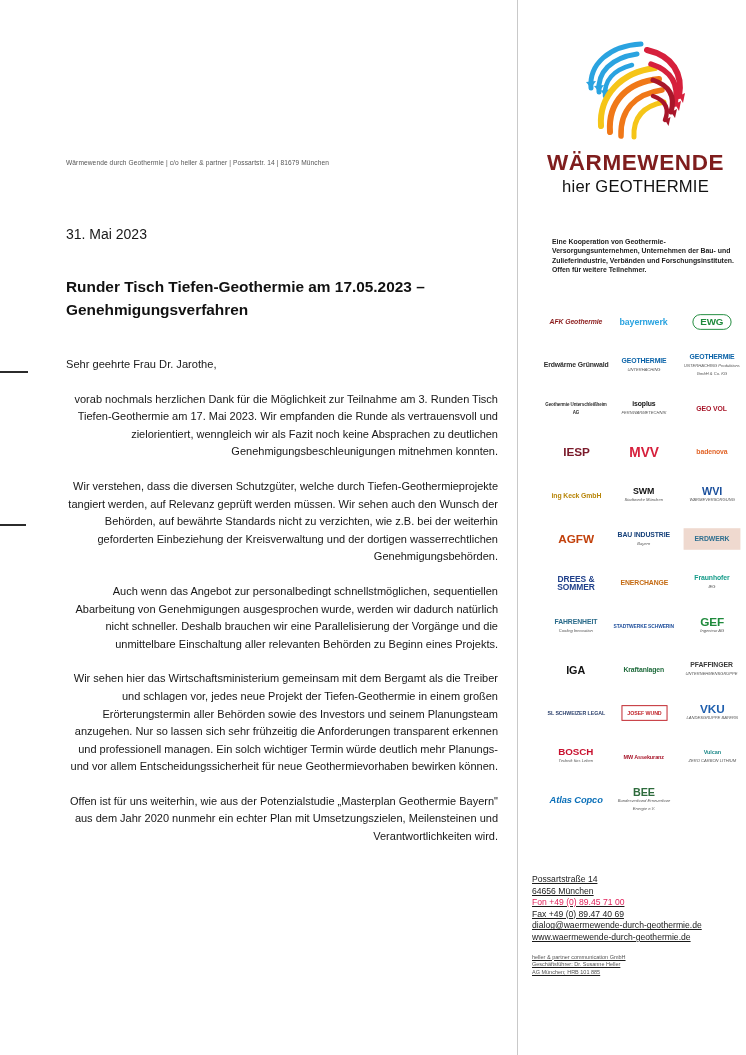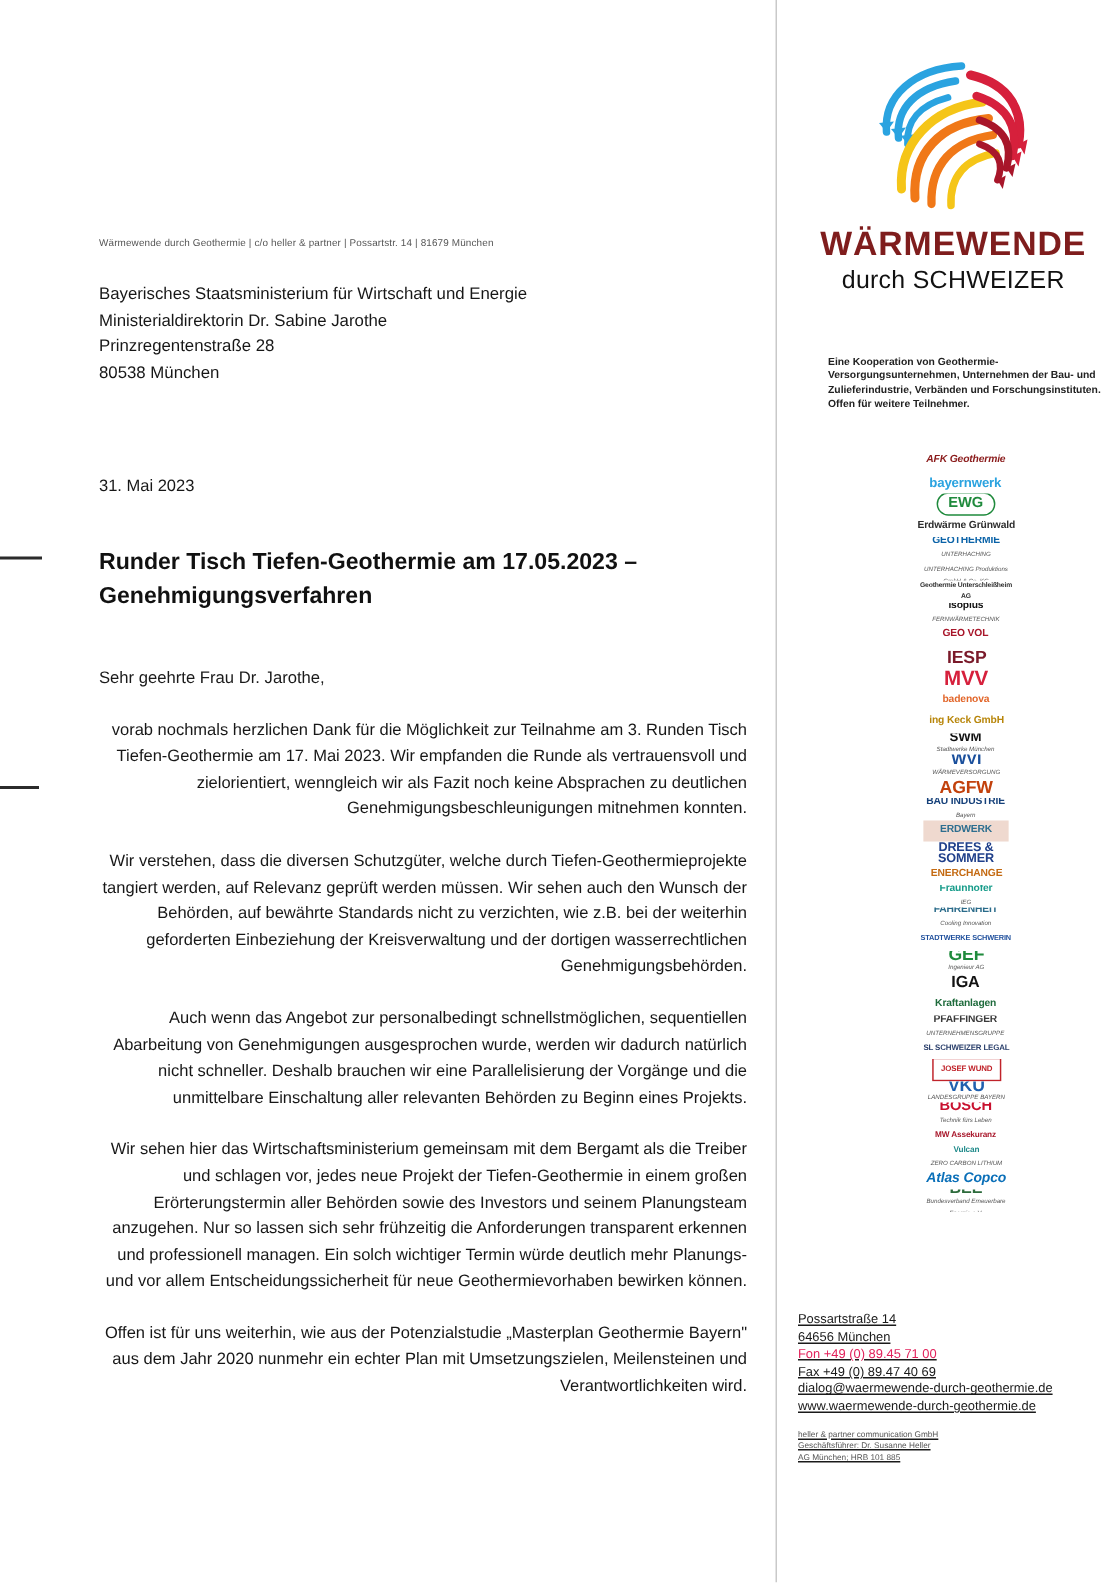--- a/index.html
+++ b/index.html
@@ -27,21 +27,21 @@
     margin-top: 159px;
     font-size: 6.6px;
     color: #555;
     letter-spacing: .1px;
     white-space: nowrap;
   }
 
   .recipient { margin-top: 22px; font-size: 11.2px; line-height: 17.5px; color:#171717; }
   .recipient div { white-space: nowrap; }
 
-  .date { margin-top: 60px; font-size: 11px; color:#171717; }
+  .date { margin-top: 60px; font-size: 14px; color:#171717; }
 
   .subject {
     margin-top: 33px;
     font-size: 15.4px;
     font-weight: bold;
     line-height: 23px;
     color: #111;
     max-width: 400px;
   }
 
@@ -72,21 +72,21 @@
     margin-top: 1px;
   }
 
   .coop {
     position: absolute; left: 34px; top: 237px; width: 190px;
     font-size: 6.9px; font-weight: bold; line-height: 9.4px; color: #222;
   }
 
   
   .grid { position: absolute; left: 24px; top: 300px; width: 204px; }
-  .grow { display: flex; align-items: center; justify-content: flex-start; height: 43.5px; flex-direction: column; }
+  .grow { display: flex; align-items: center; justify-content: flex-start; height: 43.5px; }
   .gcell {
     width: 68px; height: 40px;
     display: flex; align-items: center; justify-content: center;
     overflow: hidden;
   }
   .gcell span {
     font-size: 7px; line-height: 8px; text-align: center;
     font-weight: bold; letter-spacing: -.1px;
     transform: scale(.98);
   }
@@ -139,26 +139,20 @@
 <div class="page">
 
   <div class="fold one"></div>
   <div class="fold two"></div>
   <div class="divider"></div>
 
   <div class="letter">
 
     <div class="sender-line">Wärmewende durch Geothermie | c/o heller &amp; partner | Possartstr. 14 | 81679 München</div>
 
-    <div class="recipient">
-      <div>Bayerisches Staatsministerium für Wirtschaft und Energie</div>
-      <div>Ministerialdirektorin Dr. Sabine Jarothe</div>
-      <div>Prinzregentenstraße 28</div>
-      <div>80538 München</div>
-    </div>
 
     <div class="date">31. Mai 2023</div>
 
     <div class="subject">Runder Tisch Tiefen-Geothermie am 17.05.2023 – Genehmigungsverfahren</div>
 
     <div class="salutation">Sehr geehrte Frau Dr. Jarothe,</div>
 
     <div class="body">
       <p>vorab nochmals herzlichen Dank für die Möglichkeit zur Teilnahme am 3. Runden Tisch Tiefen-Geothermie am 17. Mai 2023. Wir empfanden die Runde als vertrauensvoll und zielorientiert, wenngleich wir als Fazit noch keine Absprachen zu deutlichen Genehmigungsbeschleunigungen mitnehmen konnten.</p>
       <p>Wir verstehen, dass die diversen Schutzgüter, welche durch Tiefen-Geothermieprojekte tangiert werden, auf Relevanz geprüft werden müssen. Wir sehen auch den Wunsch der Behörden, auf bewährte Standards nicht zu verzichten, wie z.B. bei der weiterhin geforderten Einbeziehung der Kreisverwaltung und der dortigen wasserrechtlichen Genehmigungsbehörden.</p>
@@ -195,21 +189,21 @@
           <path d="M116 58 l6 -3 l-2 10 z" fill="#d6203c" stroke="none"></path>
           <path d="M112 66 l6 -3 l-2 10 z" fill="#d6203c" stroke="none"></path>
           <path d="M108 74 l6 -3 l-2 9 z" fill="#a8162a" stroke="none"></path>
           <path d="M102 82 l5.5 -3 l-2 9 z" fill="#a8162a" stroke="none"></path>
         </g>
       </svg>
     </div>
 
     <div class="brand">
       <div class="brand-1">WÄRMEWENDE</div>
-      <div class="brand-2">durch SCHWEIZER</div>
+      <div class="brand-2">hier GEOTHERMIE</div>
     </div>
 
     <div class="coop">Eine Kooperation von Geothermie-Versorgungsunternehmen, Unternehmen der Bau- und Zulieferindustrie, Verbänden und Forschungsinstituten. Offen für weitere Teilnehmer.</div>
 
     <div class="grid">
       <div class="grow">
         <div class="gcell">
             <span class="c-afk"><b>AFK Geothermie</b></span>
           </div>
         <div class="gcell">

